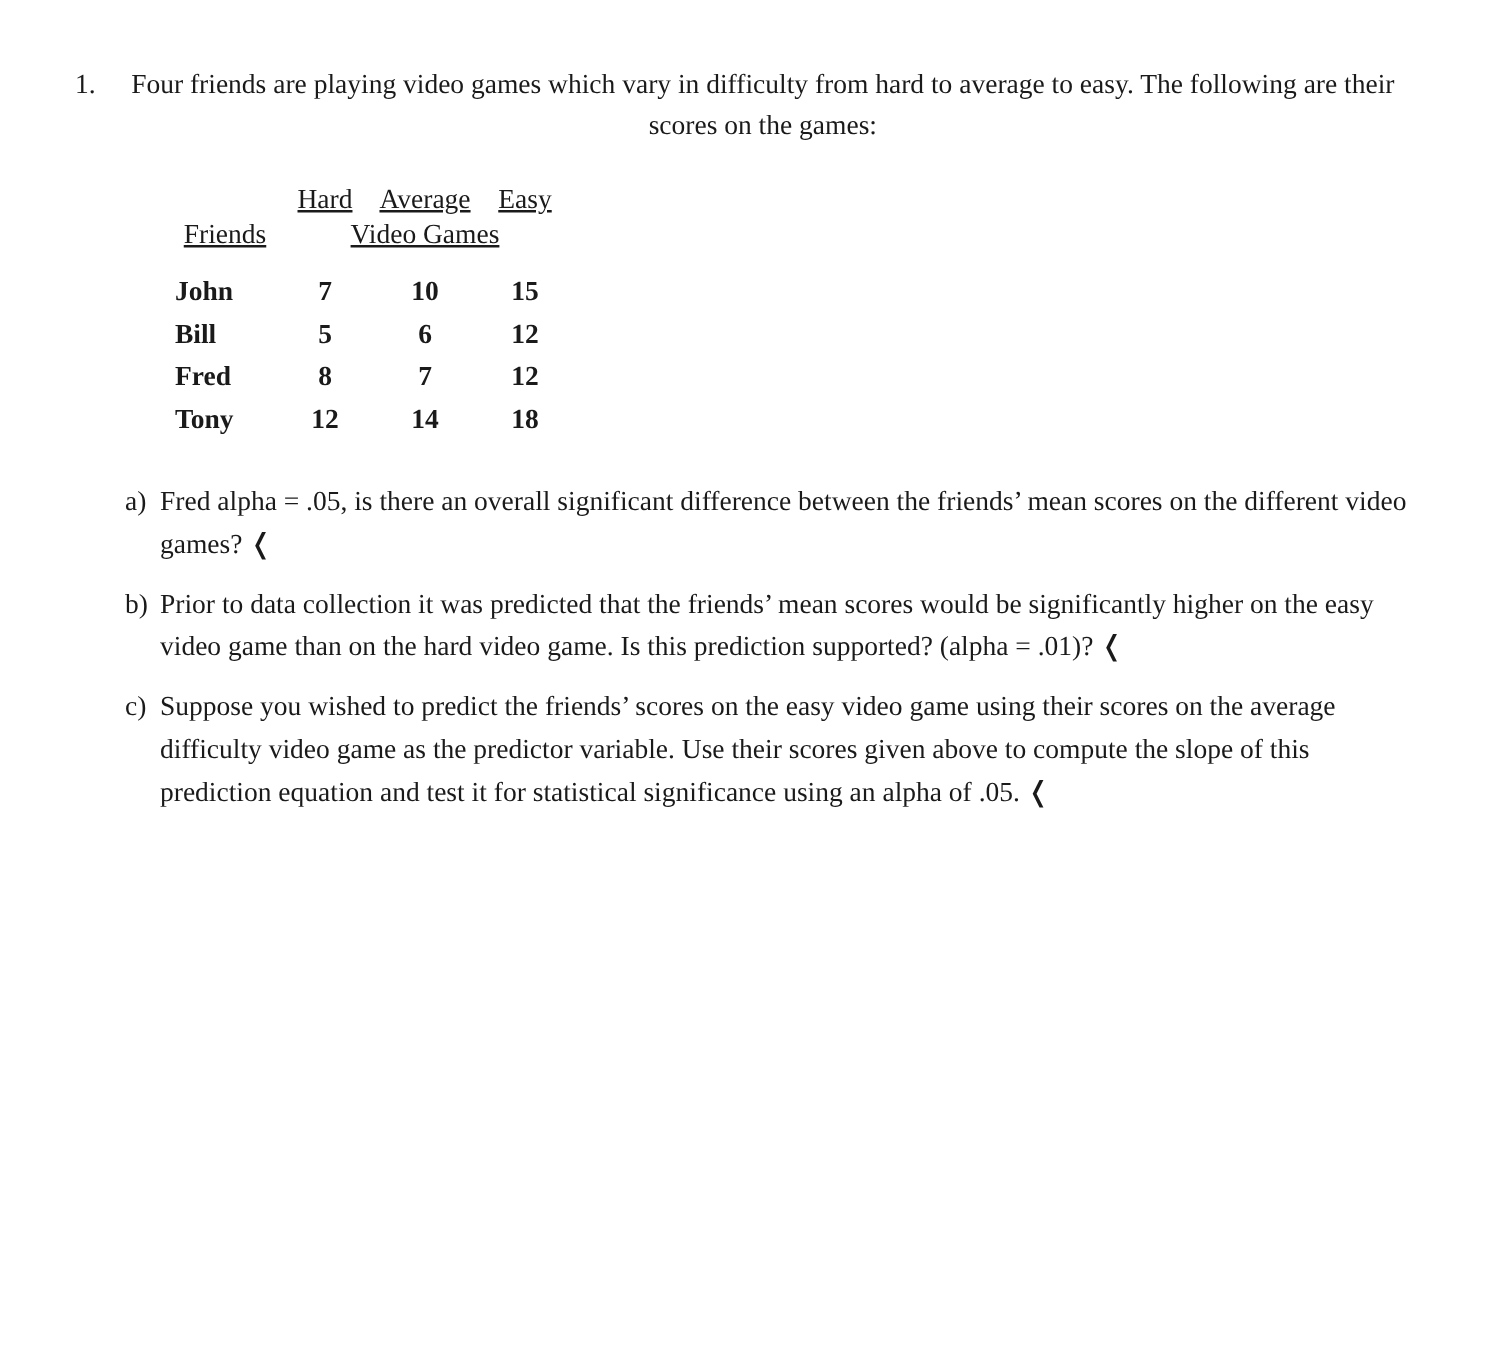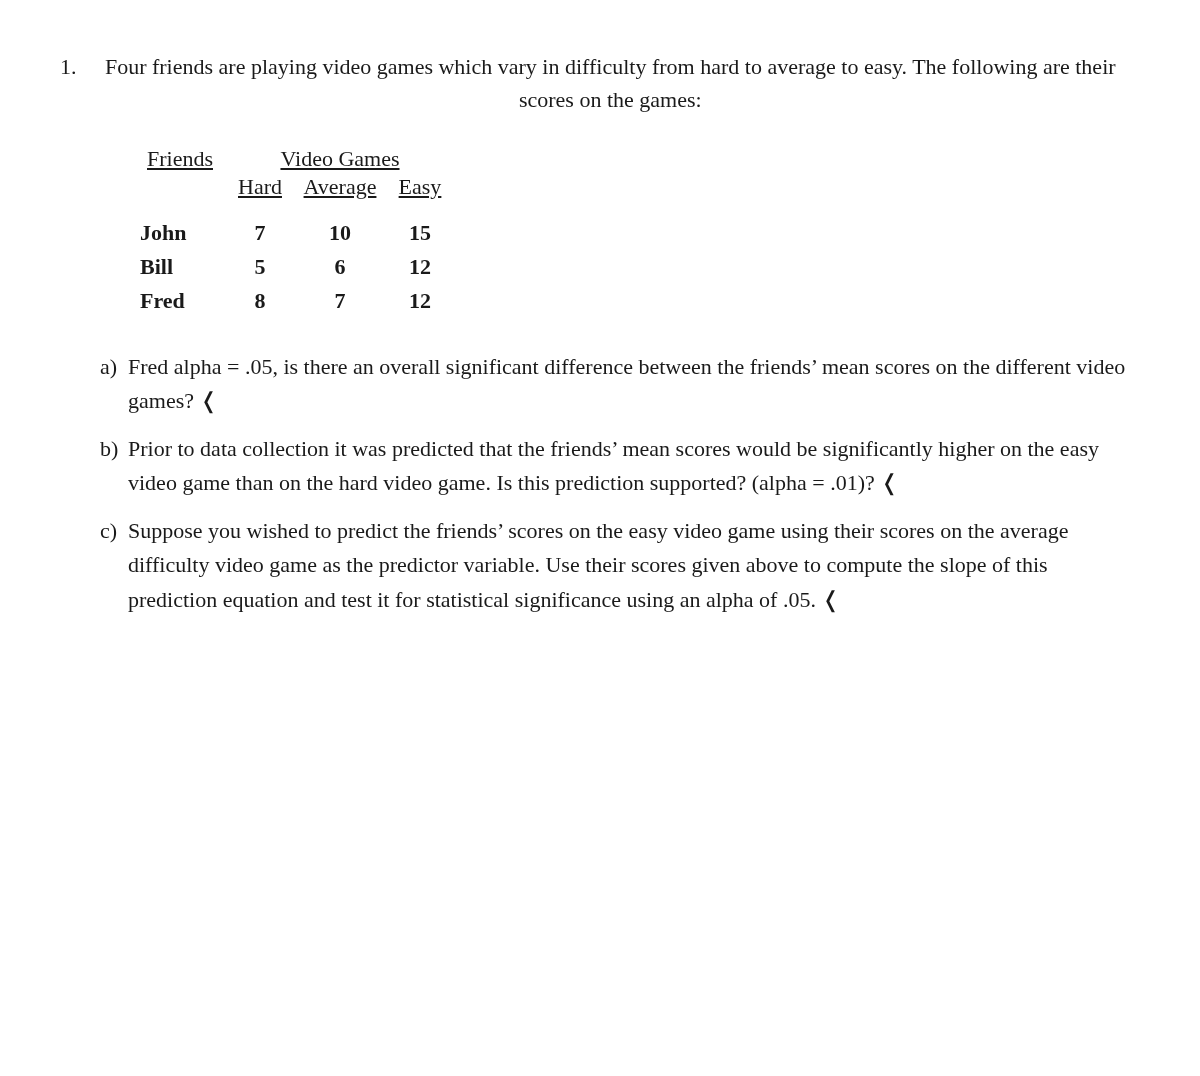--- a/index.html
+++ b/index.html
@@ -140,29 +140,29 @@
   <div class="question-intro">
     <span class="question-number">1.</span>
     <span class="question-text">Four friends are playing video games which vary in difficulty from hard to average to easy. The following are their scores on the games:</span>
   </div>
 
   <div class="table-section">
     <table class="data-table">
       <thead>
 
         <tr>
-          <th class="header-friends">Friends</th>
-          <th colspan="3" class="header-video-games">Video Games</th>
-        </tr>
-
-        <tr>
           <th class="col-friends"></th>
           <th class="header-hard">Hard</th>
           <th class="header-average">Average</th>
           <th class="header-easy">Easy</th>
+        </tr>
+
+        <tr>
+          <th class="header-friends">Friends</th>
+          <th colspan="3" class="header-video-games">Video Games</th>
         </tr>
 
         <tr class="spacer-row">
           <td colspan="4" style="padding-top:10px;"></td>
         </tr>
       </thead>
       <tbody id="table-body">
       <tr class="data-row">
       <td class="col-friends">John</td>
       <td>7</td>
@@ -174,20 +174,26 @@
       <td>5</td>
       <td>6</td>
       <td>12</td>
     </tr>
           <tr class="data-row">
       <td class="col-friends">Fred</td>
       <td>8</td>
       <td>7</td>
       <td>12</td>
     </tr>
+          <tr class="data-row">
+      <td class="col-friends">Tony</td>
+      <td>12</td>
+      <td>14</td>
+      <td>18</td>
+    </tr>
         </tbody>
     </table>
   </div>
 
   <div class="parts-section" id="parts-container">
   <div class="part-item">
       <span class="part-label">a)</span>
       <span class="part-text">Fred alpha = .05, is there an overall significant difference between the friends’ mean scores on the different video games? ❬</span>
     </div>
       <div class="part-item">

